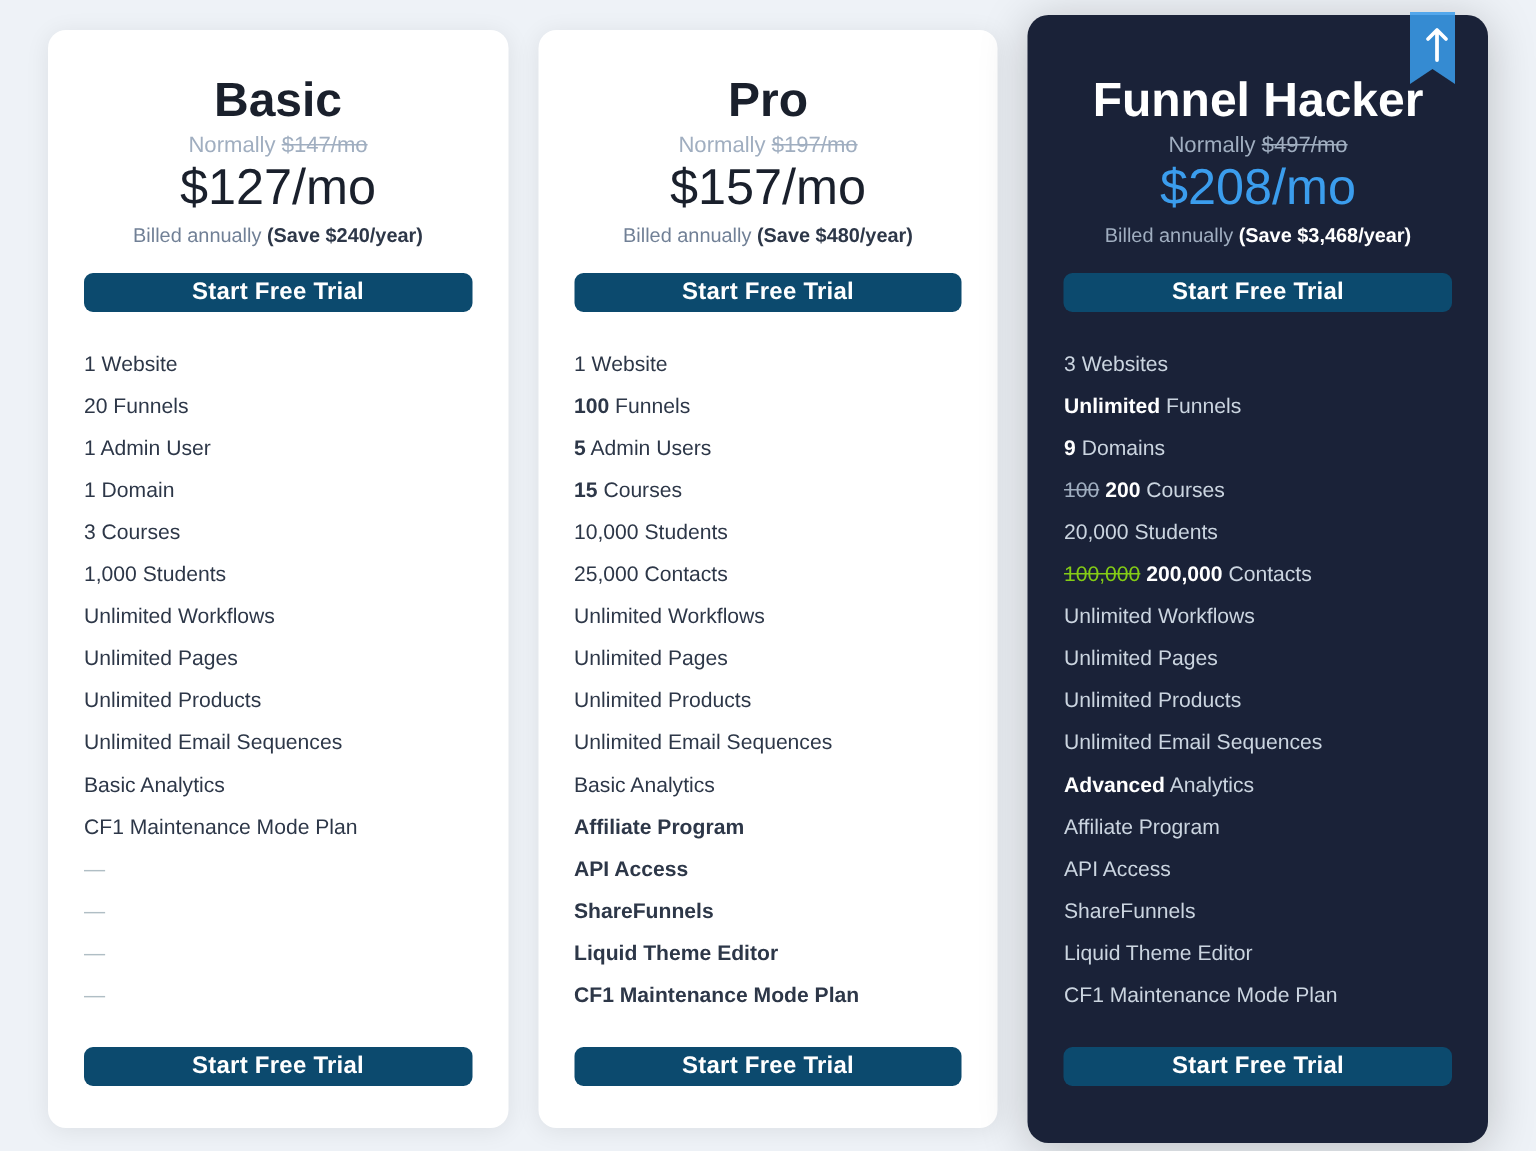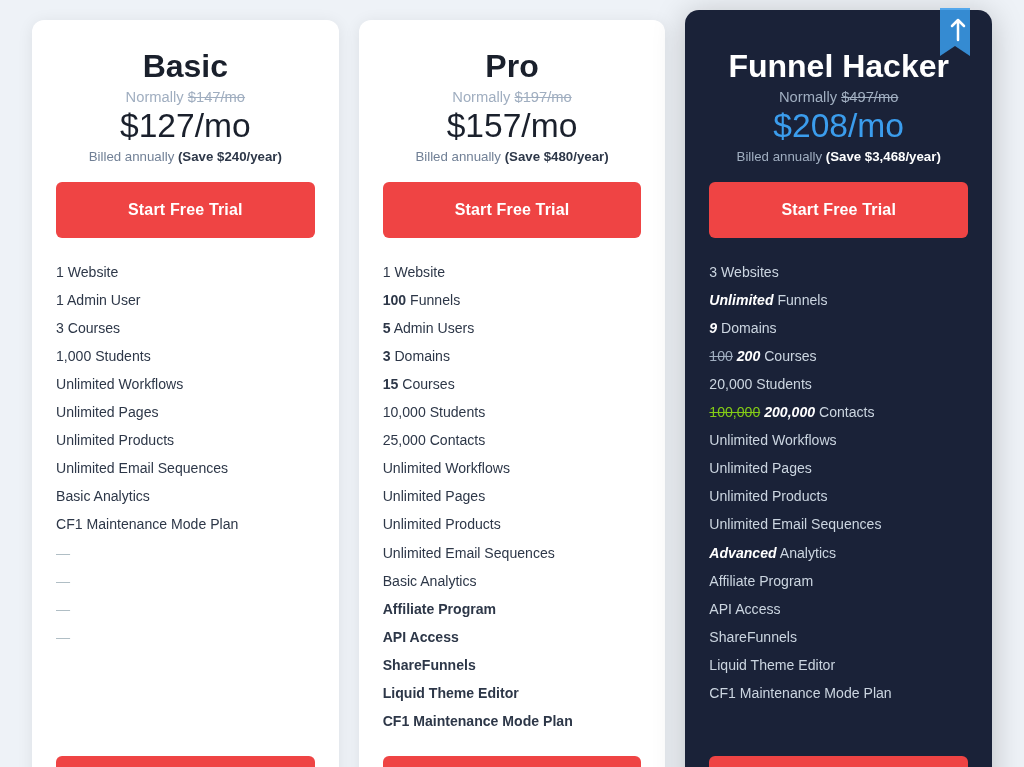--- a/index.html
+++ b/index.html
@@ -39,21 +39,21 @@
       padding-bottom: 38px;
       z-index: 2;
       border-radius: 14px;
       box-shadow: 0 4px 32px rgba(0,0,0,0.22);
     }
     .plan-card.dark .plan-name { color: #fff; }
     .plan-card.dark .normally { color: #a0aec0; }
     .plan-card.dark .billed { color: #a0aec0; }
     .plan-card.dark .save { color: #fff; font-weight: 600; }
     .plan-card.dark .feature-list li { color: #cbd5e0; }
-    .plan-card.dark .feature-list li strong { color: #fff; font-style: italic; }
+    .plan-card.dark .feature-list li strong { color: #fff; }
 
     .ribbon {
       position: absolute;
       top: -2px;
       right: 18px;
       width: 38px;
       height: 52px;
     }
     .ribbon svg { width: 100%; height: 100%; }
 
@@ -86,25 +86,25 @@
       font-size: 0.83rem;
       color: #718096;
       margin-bottom: 18px;
     }
     .save { font-weight: 600; color: #2d3748; }
     .plan-card.dark .billed .save { color: #fff; }
 
     .cta-btn {
       display: block;
       width: 100%;
-      background: #ef4444;
+      background: #0c4a6e;
       color: #fff;
       border: none;
       border-radius: 6px;
-      padding: 19px 0;
+      padding: 4px 0;
       font-size: 1rem;
       font-weight: 600;
       cursor: pointer;
       text-align: center;
       margin-bottom: 20px;
       letter-spacing: 0.01em;
     }
 
     .feature-list {
       list-style: none;
@@ -137,21 +137,23 @@
       <s>$147/mo</s>
     </p>
     <div class="price">$127/mo</div>
     <p class="billed">
       <span>Billed annually</span>
       <span class="save">(Save $240/year)</span>
     </p>
     <button class="cta-btn">Start Free Trial</button>
     <ul class="feature-list">
       <li>1 Website</li>
+      <li>20 Funnels</li>
       <li>1 Admin User</li>
+      <li>1 Domain</li>
       <li>3 Courses</li>
       <li>1,000 Students</li>
       <li>Unlimited Workflows</li>
       <li>Unlimited Pages</li>
       <li>Unlimited Products</li>
       <li>Unlimited Email Sequences</li>
       <li>Basic Analytics</li>
       <li>CF1 Maintenance Mode Plan</li>
       <li class="dash">—</li>
       <li class="dash">—</li>
@@ -172,21 +174,20 @@
     <div class="price">$157/mo</div>
     <p class="billed">
       <span>Billed annually</span>
       <span class="save">(Save $480/year)</span>
     </p>
     <button class="cta-btn">Start Free Trial</button>
     <ul class="feature-list">
       <li>1 Website</li>
       <li><strong>100</strong> Funnels</li>
       <li><strong>5</strong> Admin Users</li>
-      <li><strong>3</strong> Domains</li>
       <li><strong>15</strong> Courses</li>
       <li>10,000 Students</li>
       <li>25,000 Contacts</li>
       <li>Unlimited Workflows</li>
       <li>Unlimited Pages</li>
       <li>Unlimited Products</li>
       <li>Unlimited Email Sequences</li>
       <li>Basic Analytics</li>
       <li><strong>Affiliate Program</strong></li>
       <li><strong>API Access</strong></li>

